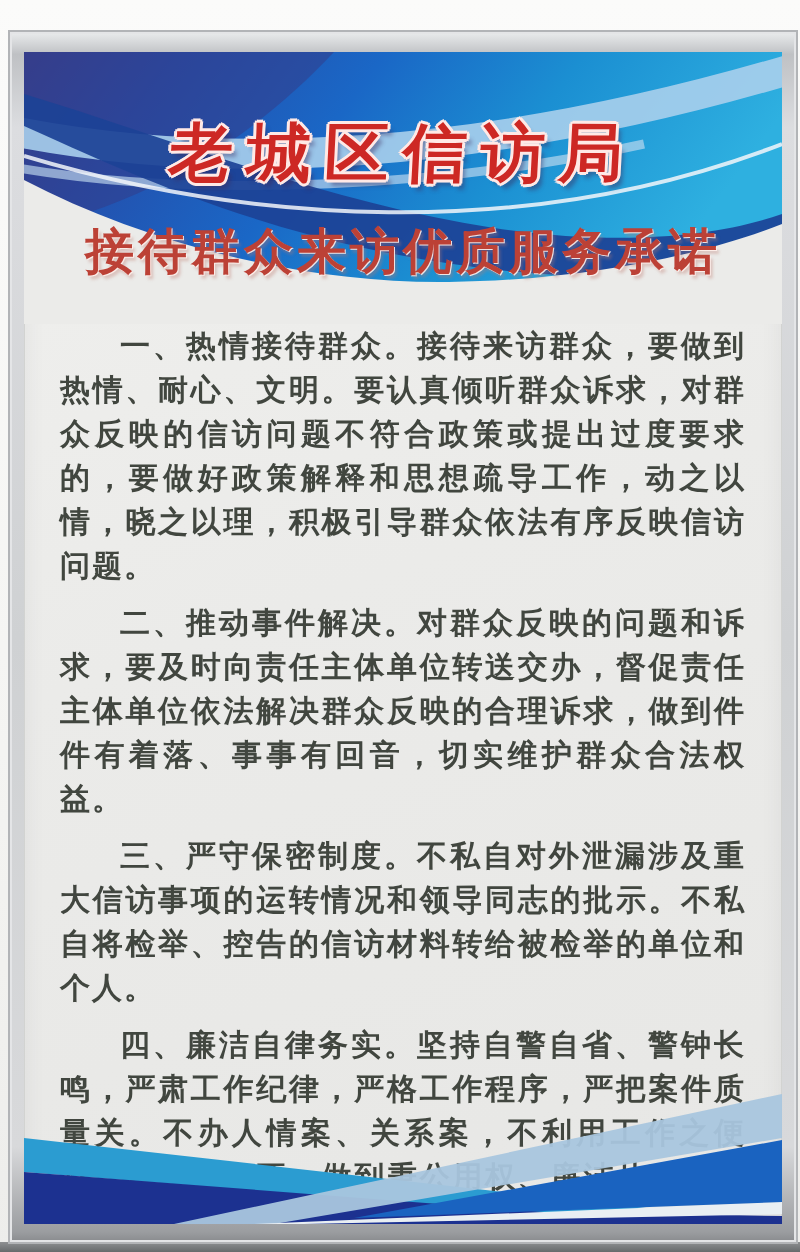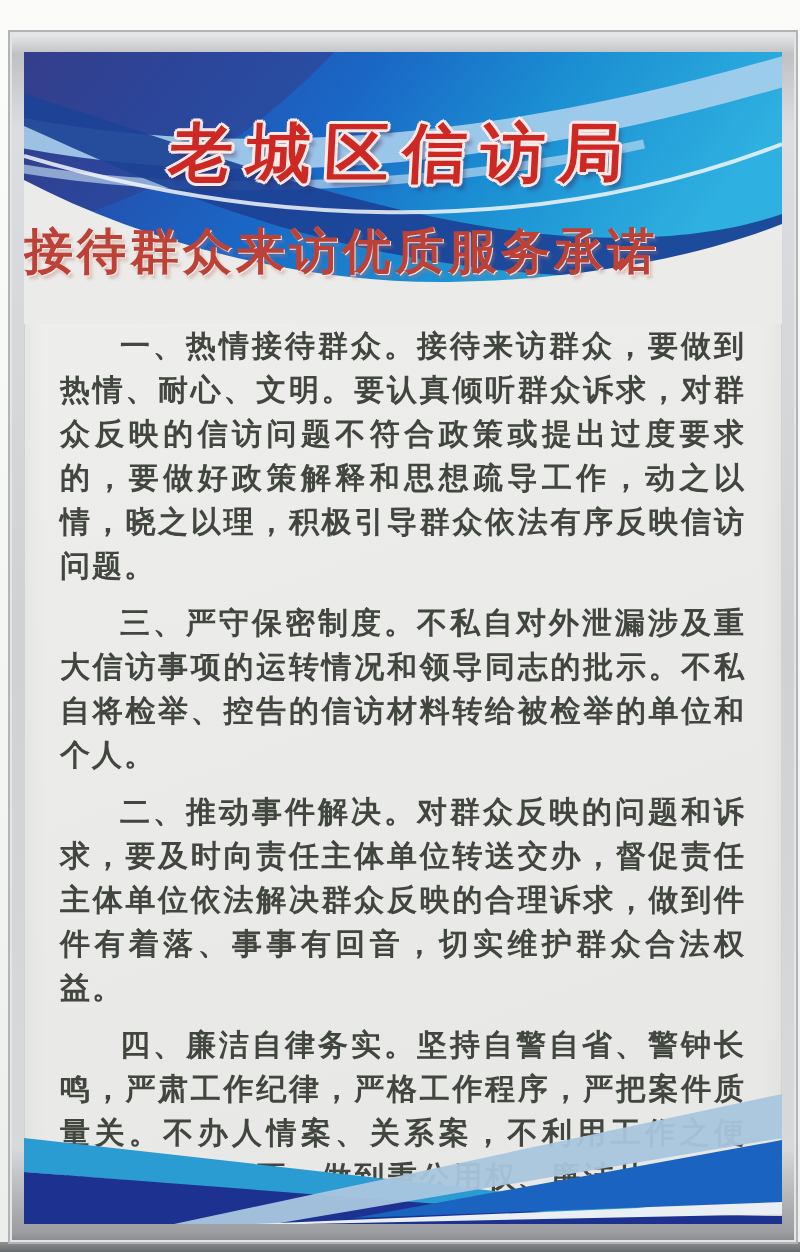--- a/index.html
+++ b/index.html
@@ -33,21 +33,21 @@
   .poster-title {
     position:absolute; top:64px; left:0; width:100%; text-align:center;
     font-size:64px; line-height:74px; font-weight:900; letter-spacing:14px;
     color:#cd2824; transform:skewX(-3deg);
     text-shadow:
       -2px -2px 0 #ffe9e6, 2px -2px 0 #ffe9e6, -2px 2px 0 #ffe9e6, 2px 2px 0 #ffe9e6,
       0 -3px 0 #ffe9e6, 0 3px 0 #ffe9e6, -3px 0 0 #ffe9e6, 3px 0 0 #ffe9e6,
       5px 6px 4px rgba(60,40,90,.45);
   }
   .poster-subtitle {
-    position:absolute; top:168px; left:0; width:100%; text-align:left;
+    position:absolute; top:168px; left:0; width:100%; text-align:center;
     font-size:49px; line-height:62px; font-weight:900; letter-spacing:4px;
     color:#bc4136;
     text-shadow:1px 1px 0 rgba(255,240,235,.9), 3px 4px 3px rgba(190,120,110,.35);
   }
   .commitment-text {
     position:absolute; top:272px; left:36px; width:686px;
   }
   .commitment-text p {
     font-size:30px; line-height:44px; letter-spacing:2px;
     text-indent:2em; text-align:justify; color:#41463f;
@@ -81,22 +81,22 @@
         <path d="M0,42 C140,84 300,150 470,176 C590,194 690,186 758,162 L758,208 C640,234 500,230 340,196 C200,166 80,110 0,74 Z" fill="#1c4296" opacity="0.92"></path>
         <path d="M0,104 C220,170 500,192 758,92" fill="none" stroke="#f2f6fa" stroke-width="4" opacity="0.85"></path>
         <path d="M0,128 C130,196 290,232 425,230 C565,228 682,202 758,172 L758,272 L0,272 Z" fill="#ebebe9"></path>
       </svg>
 
       <div class="poster-title">老城区信访局</div>
       <div class="poster-subtitle">接待群众来访优质服务承诺</div>
 
       <div class="commitment-text">
         <p>一、热情接待群众。接待来访群众，要做到热情、耐心、文明。要认真倾听群众诉求，对群众反映的信访问题不符合政策或提出过度要求的，要做好政策解释和思想疏导工作，动之以情，晓之以理，积极引导群众依法有序反映信访问题。</p>
+        <p>二、推动事件解决。对群众反映的问题和诉求，要及时向责任主体单位转送交办，督促责任主体单位依法解决群众反映的合理诉求，做到件件有着落、事事有回音，切实维护群众合法权益。</p>
         <p>三、严守保密制度。不私自对外泄漏涉及重大信访事项的运转情况和领导同志的批示。不私自将检举、控告的信访材料转给被检举的单位和个人。</p>
-        <p>二、推动事件解决。对群众反映的问题和诉求，要及时向责任主体单位转送交办，督促责任主体单位依法解决群众反映的合理诉求，做到件件有着落、事事有回音，切实维护群众合法权益。</p>
         <p>四、廉洁自律务实。坚持自警自省、警钟长鸣，严肃工作纪律，严格工作程序，严把案件质量关。不办人情案、关系案，不利用工作之便吃、拿、卡、要，做到秉公用权、廉洁从政，切实筑牢拒腐防变的思想防线。</p>
       </div>
 
       <svg class="footer-graphic" width="758" height="130" viewBox="0 0 758 130">
         <polygon points="0,44 640,116 640,130 0,78" fill="#2b9cd1"></polygon>
         <polygon points="0,78 520,118 758,122 758,130 0,130" fill="#1c3190"></polygon>
         <polygon points="758,0 758,44 250,130 150,130" fill="#a9c6de" opacity="0.95"></polygon>
         <polygon points="758,108 758,120 280,130 230,130" fill="#e9eff3"></polygon>
         <polygon points="758,46 758,108 330,124" fill="#1a63c0"></polygon>
       </svg>

